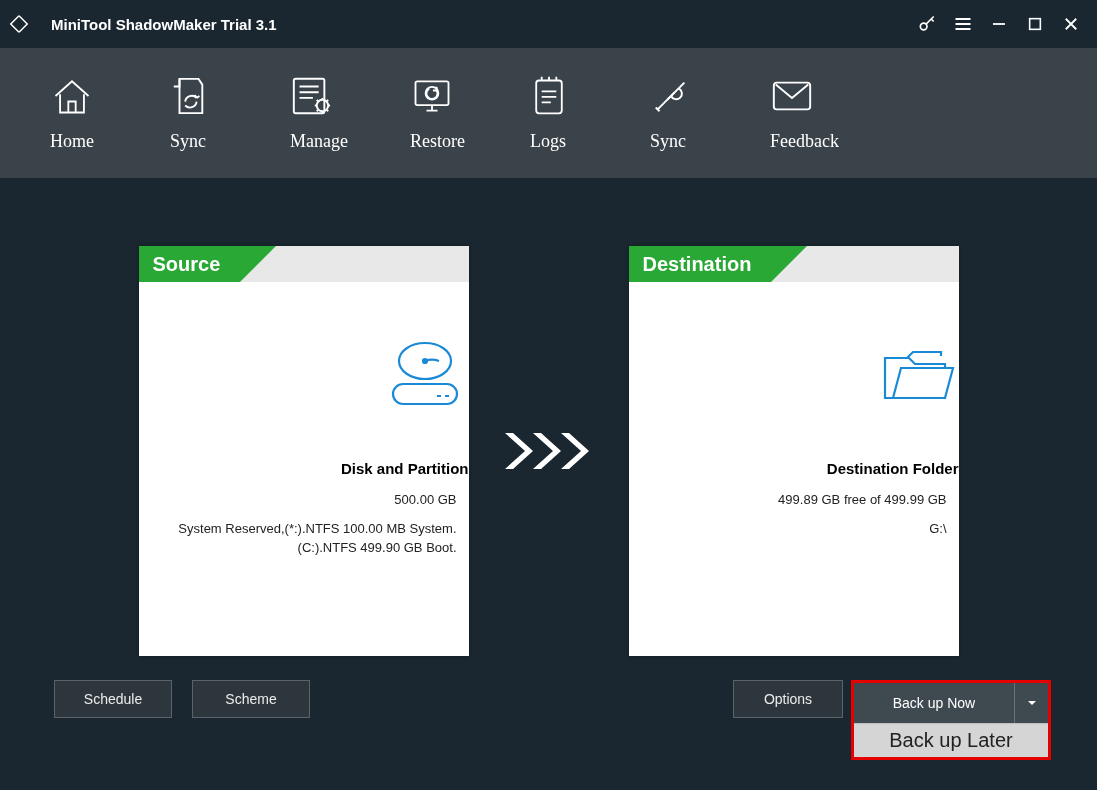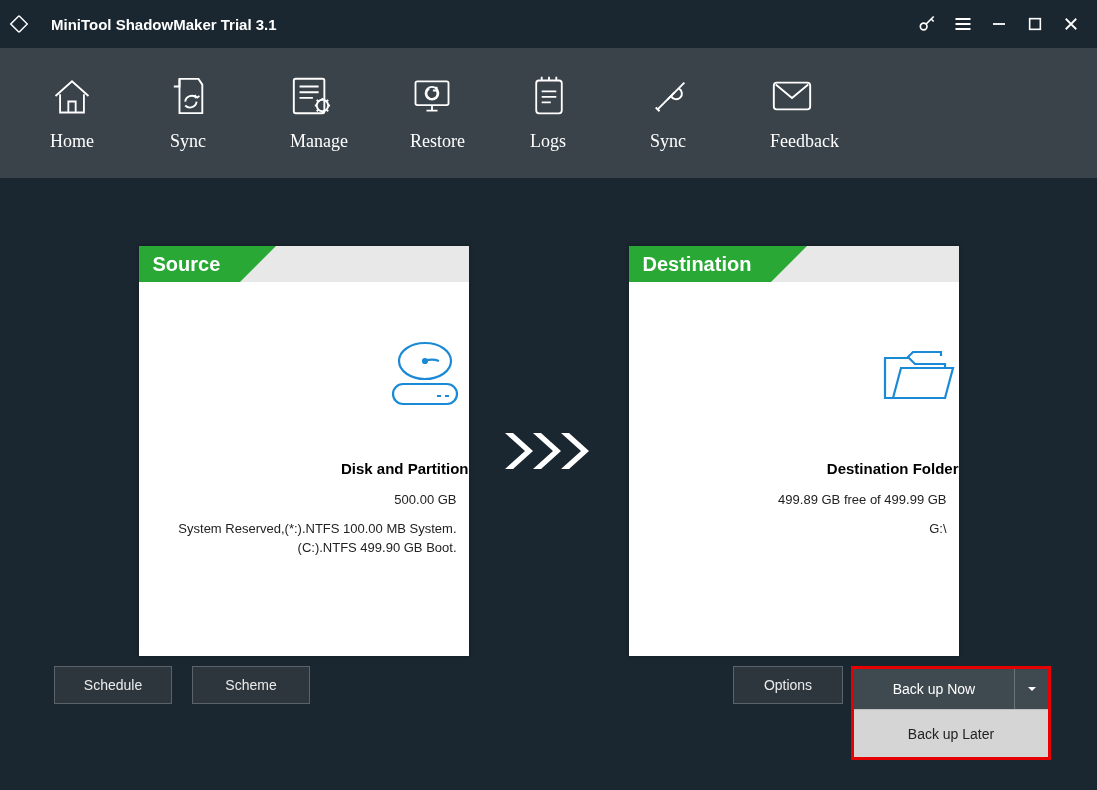--- a/index.html
+++ b/index.html
@@ -189,24 +189,24 @@
   .backup-caret {
     width: 34px;
     height: 40px;
     border-left: 1px solid #6a7379;
     display: flex;
     align-items: center;
     justify-content: center;
     cursor: pointer;
   }
   .backup-later {
-    height: 48px;
+    height: 34px;
     background: #d5d5d5;
     color: #222;
-    font-size: 14px;
+    font-size: 20px;
     display: flex;
     align-items: center;
     justify-content: center;
     border-top: 1px solid #bfbfbf;
     cursor: pointer;
   }
 </style>
 </head>
 <body>
 

